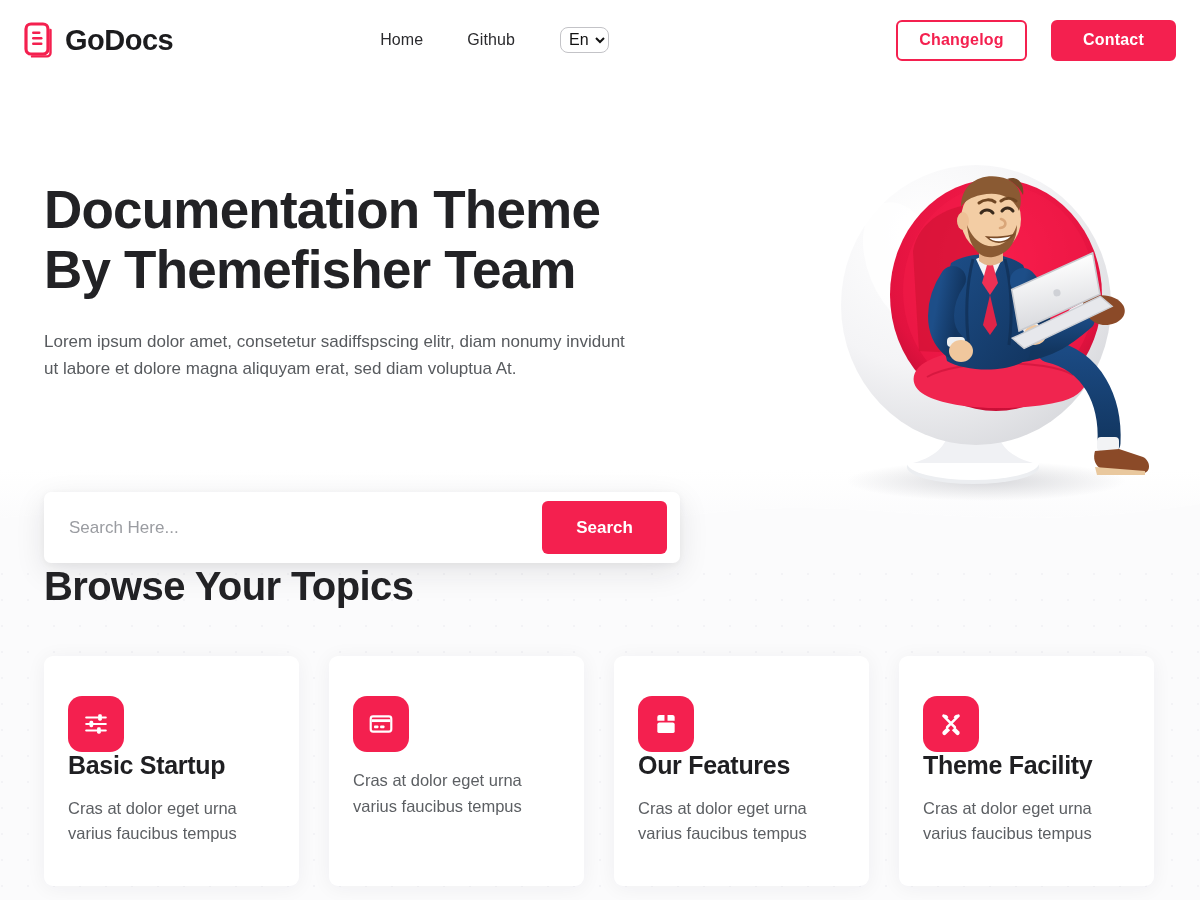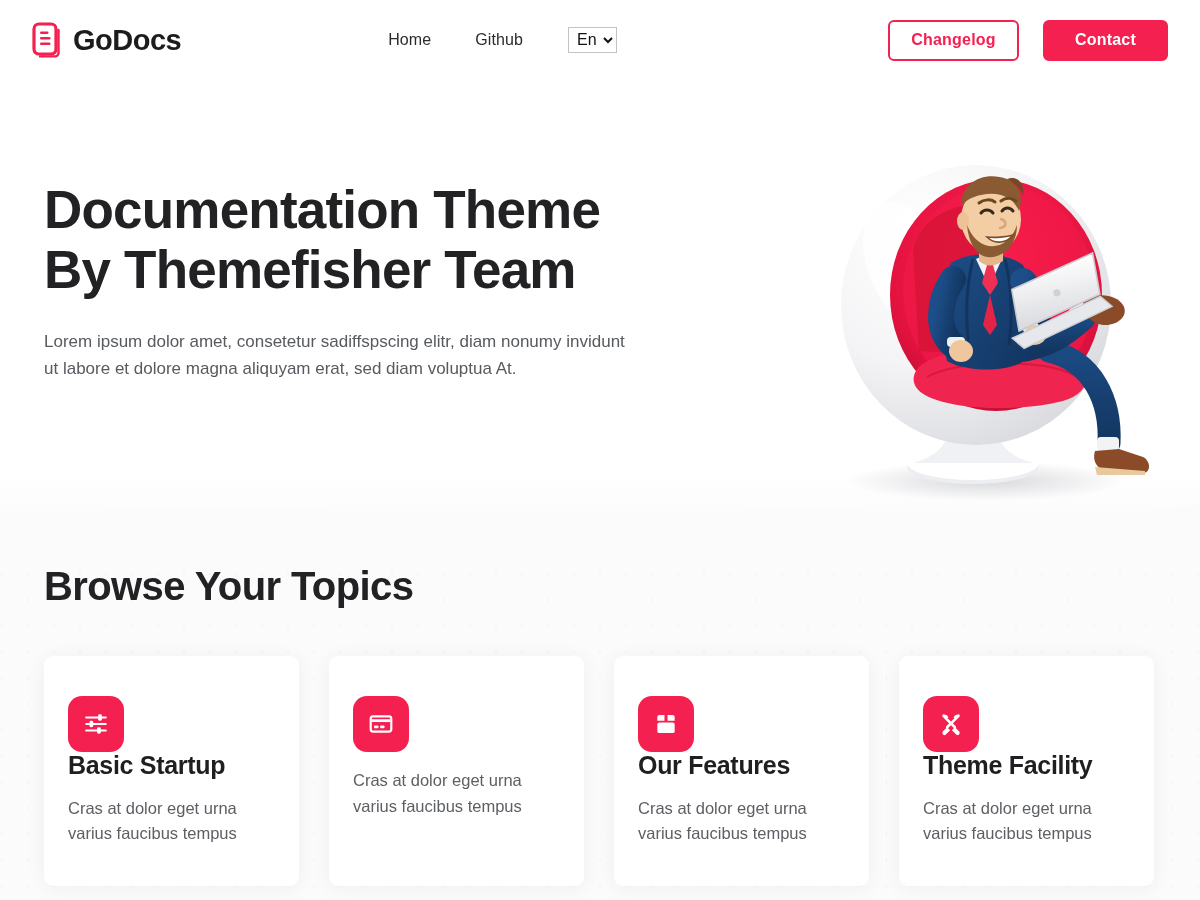--- a/index.html
+++ b/index.html
@@ -34,21 +34,21 @@
   }
   .lower-pattern {
     position: absolute; left: 0; top: 520px; width: 1200px; height: 380px;
     z-index: 0; opacity: .55; pointer-events: none;
   }
 
   
   .navbar {
     position: absolute; left: 0; top: 0; width: 1200px; height: 80px;
     display: flex; align-items: center;
-    padding: 0 32px;
+    padding: 0 24px;
     z-index: 20;
   }
   .brand { display: flex; align-items: center; gap: 11px; text-decoration: none; }
   .brand-mark { width: 30px; height: 36px; display: block; flex: 0 0 auto; }
   .brand-name {
     font-size: 29px; font-weight: 700; letter-spacing: -0.5px;
     color: #1c1c1e; line-height: 1;
   }
 
   .nav-center {
@@ -59,21 +59,21 @@
     font-size: 16px; color: #2b2b2e; text-decoration: none;
     padding: 0 21px; line-height: 1; letter-spacing: .1px;
   }
   .lang-select {
     margin-left: 22px;
     font-family: "Liberation Sans", sans-serif;
     font-size: 16px;
     color: #111;
     background: #fff;
     border: 1px solid #c3c3c7;
-    border-radius: 0;
+    border-radius: 8px;
     padding: 2px 3px 3px 4px;
     height: 26px;
     line-height: 1;
   }
 
   .nav-right {
     margin-left: auto; display: flex; align-items: center; gap: 24px;
   }
   .btn {
     display: inline-flex; align-items: center; justify-content: center;
@@ -235,20 +235,24 @@
 
   <div class="hero">
 
     <div class="hero-left">
       <h1 class="hero-title">Documentation Theme
 By Themefisher Team</h1>
       <p class="hero-sub">Lorem ipsum dolor amet, consetetur sadiffspscing elitr, diam nonumy invidunt
 ut labore et dolore magna aliquyam erat, sed diam voluptua At.</p>
     </div>
 
+    <div class="search-card">
+      <input class="search-input" type="text" placeholder="Search Here..." style="">
+      <button class="search-btn">Search</button>
+    </div>
 
     <div class="hero-art">
       <svg viewBox="0 0 375 350">
         <defs>
           <radialGradient id="ballOuter" cx="0.3" cy="0.25" r="0.85">
             <stop offset="0%" stop-color="#ffffff"></stop>
             <stop offset="55%" stop-color="#f4f4f6"></stop>
             <stop offset="100%" stop-color="#d8d9dd"></stop>
           </radialGradient>
           <radialGradient id="ballInner" cx="0.5" cy="0.35" r="0.75">

